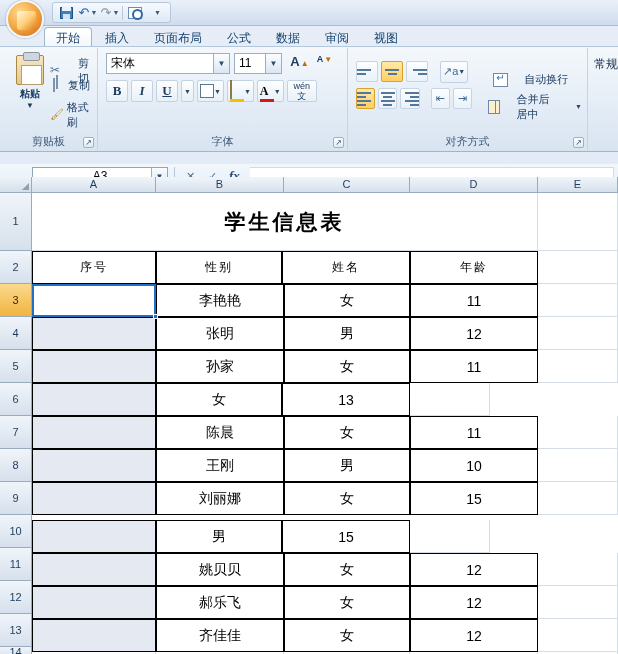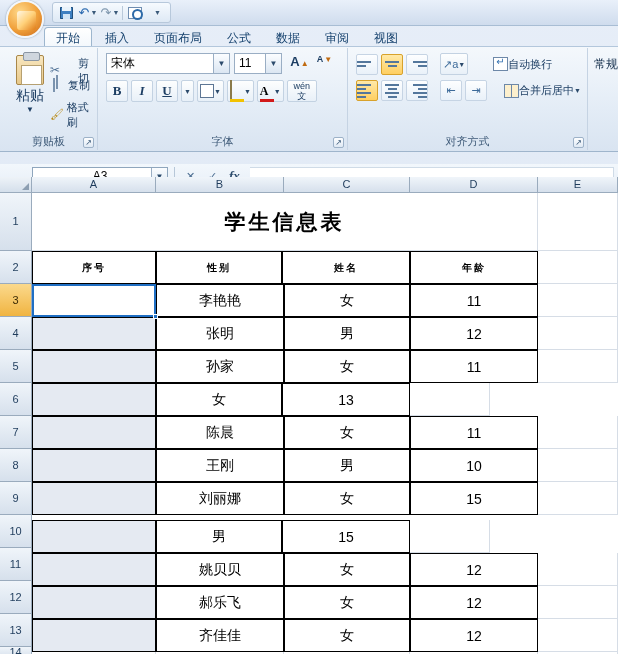--- a/index.html
+++ b/index.html
@@ -128,21 +128,21 @@
     border: 1px solid #a98748; border-radius: 2px; position: relative;
   }
   .paste-ic::before {
     content:""; position:absolute; left:6px; top:-4px; width:15px; height:7px;
     background:#cfd6de; border:1px solid #8b96a3; border-radius:2px;
   }
   .paste-ic::after {
     content:""; position:absolute; left:4px; top:9px; width:19px; height:18px;
     background:#ffffff; border:1px solid #b6a071;
   }
-  .paste-label { font-size: 14px; color: #1d3e63; margin-top: 2px; }
+  .paste-label { font-size: 10px; color: #1d3e63; margin-top: 2px; font-weight: bold; }
   .paste-caret { font-size: 8px; color: #1d3e63; }
   .clip-item {
     position: absolute; left: 50px; font-size: 11px; color: #1d3e63;
     display: flex; align-items: center; gap: 4px;
   }
   .clip-ic { width: 14px; height: 14px; position: relative; }
   .ic-cut::before {
     content:"\2702"; font-size: 12px; color:#4b6d92; position:absolute; left:0; top:-1px;
   }
   .ic-copy {
@@ -238,23 +238,23 @@
     border-color: #d8a22c;
   }
   .align-btn i { display: block; height: 2px; background: #54779c; }
   .al-l i:nth-child(1){width:14px}.al-l i:nth-child(2){width:9px}.al-l i:nth-child(3){width:14px}.al-l i:nth-child(4){width:9px}
   .al-c i:nth-child(1){width:14px}.al-c i:nth-child(2){width:9px}.al-c i:nth-child(3){width:14px}.al-c i:nth-child(4){width:9px}
   .al-r i:nth-child(1){width:14px}.al-r i:nth-child(2){width:9px}.al-r i:nth-child(3){width:14px}.al-r i:nth-child(4){width:9px}
   .al-c { align-items: center; }
   .al-r { align-items: flex-end; }
   .al-l { align-items: flex-start; }
   .wrap-btn, .merge-btn {
-    height: 21px; display: flex; align-items: center; gap: 0;
+    height: 21px; display: flex; align-items: center; gap: 16px;
     padding: 0 4px; font-size: 11px; color: #1d3e63;
-    border: 1px solid transparent; border-radius: 2px;
+    border: 1px solid transparent; border-radius: 2px; margin-top: 16px;
   }
   .wrap-ic { width: 15px; height: 14px; border: 1px solid #6d88a8; background:#fff; position: relative; }
   .wrap-ic::after { content:"\21B5"; position:absolute; left:2px; top:-2px; font-size:10px; color:#2f6fb0;}
   .merge-ic { width: 15px; height: 14px; border: 1px solid #6d88a8; background:#fdf0cd; position: relative; }
   .merge-ic::after { content:""; position:absolute; left:6px; top:0; width:1px; height:12px; background:#6d88a8;}
   .indent-btn {
     width: 22px; height: 21px; border: 1px solid #c6d4e4; border-radius: 2px;
     background: linear-gradient(#fdfeff,#e9f1f9);
     display:flex; align-items:center; justify-content:center; font-size: 11px; color:#3c6a99;
   }
@@ -350,21 +350,21 @@
     overflow: hidden; white-space: nowrap;
     background: #fff;
   }
   .cell.shaded { background: #e5eaf2; }
   
   .tb { border: 1px solid #000 !important; }
   .title-cell {
     font-family: "Liberation Serif", serif;
     font-size: 21px; font-weight: bold; letter-spacing: 3px; color: #000;
   }
-  .hdr-cell { font-size: 10px; font-weight: bold; letter-spacing: 2px; }
+  .hdr-cell { font-size: 12px; font-weight: normal; letter-spacing: 2px; }
   .data-cell { font-size: 14px; }
   .active-cell {
     position: absolute;
     border: 2px solid #1f6fc4;
     pointer-events: none;
   }
   .active-handle {
     position: absolute; width: 5px; height: 5px; background: #1f6fc4;
     border: 1px solid #fff;
   }

